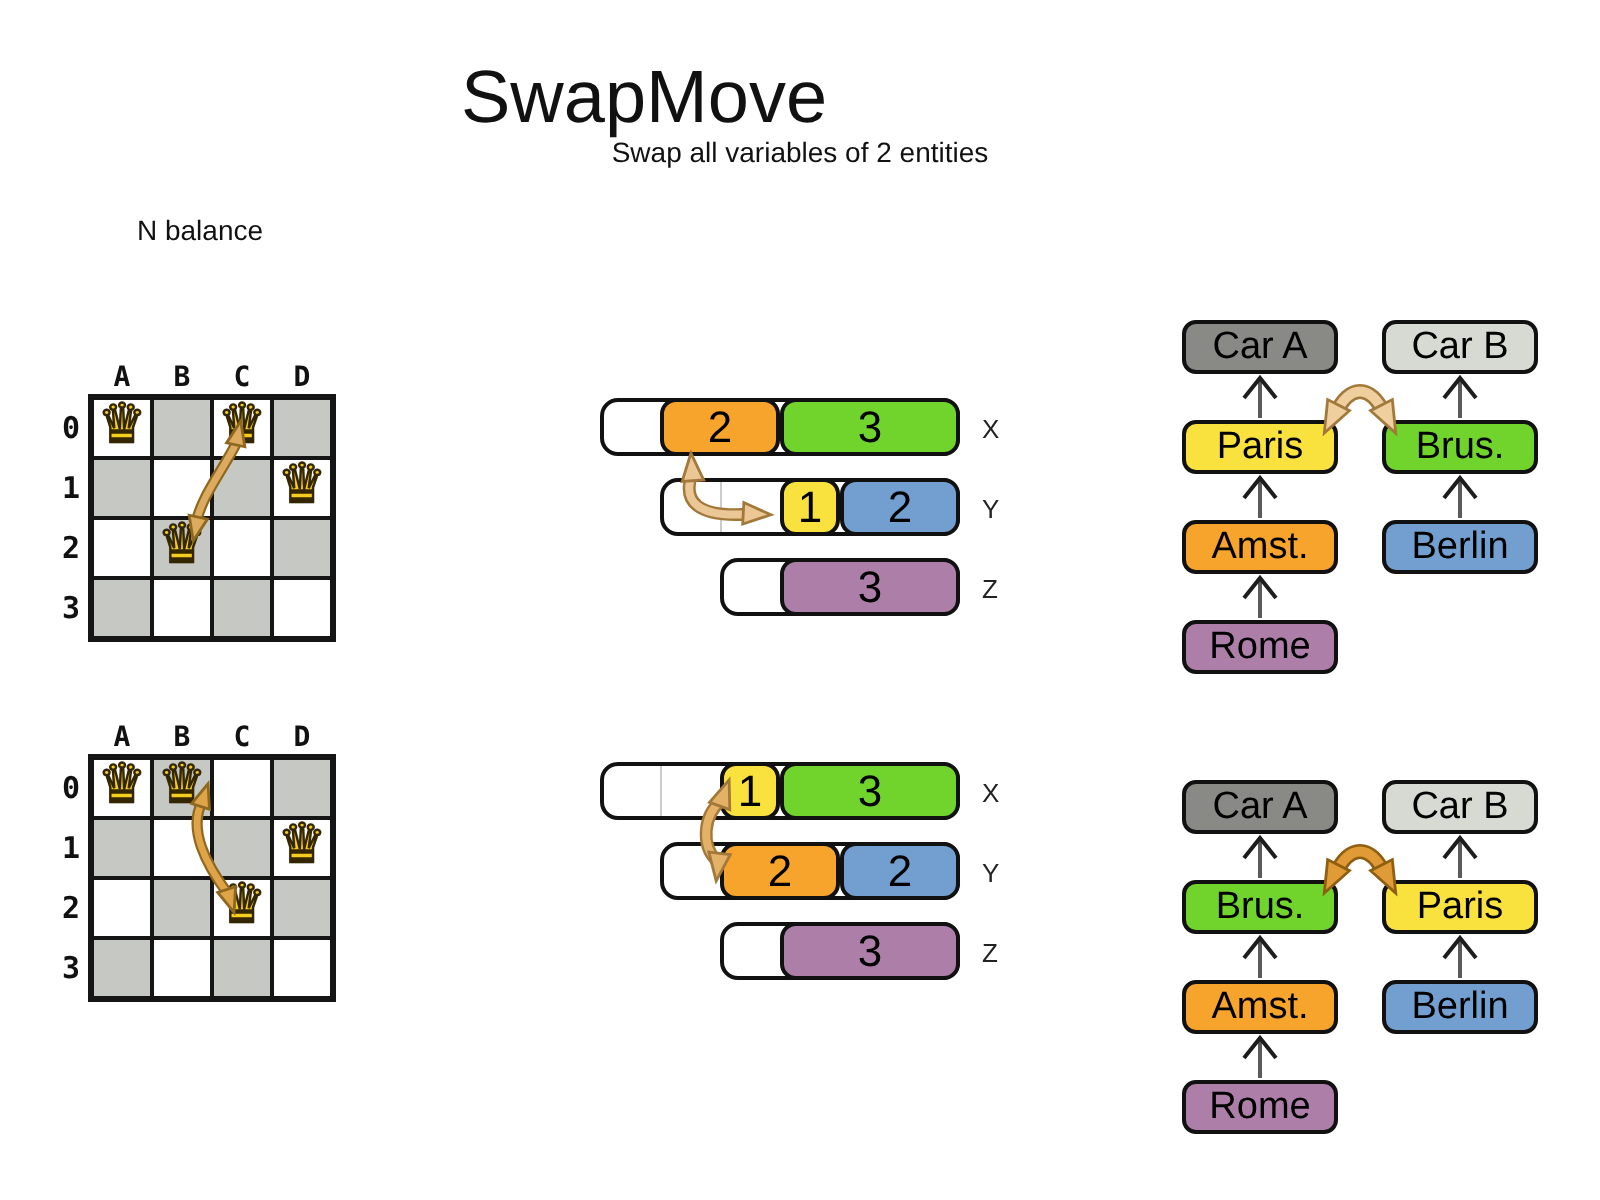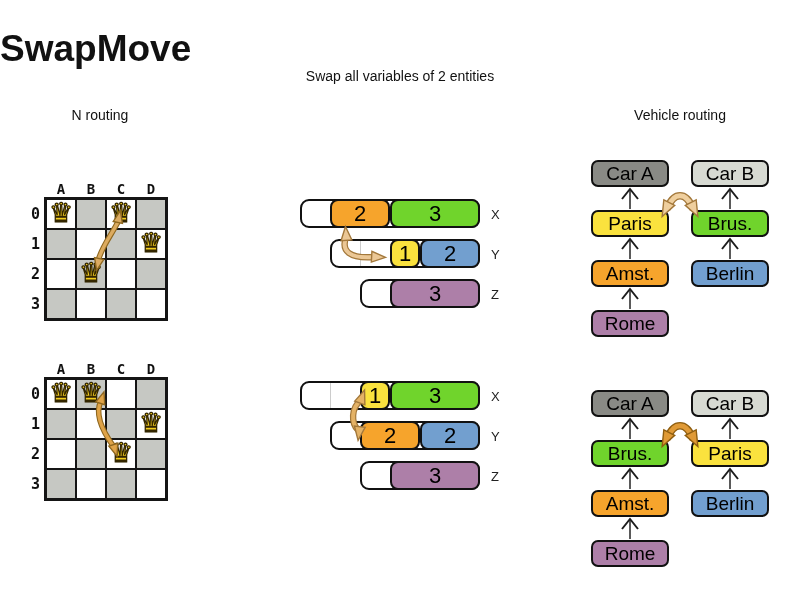--- a/index.html
+++ b/index.html
@@ -1,19 +1,19 @@
 <!DOCTYPE html>
 <html><head>
 <meta charset="utf-8">
 <style>
   html,body{margin:0;padding:0;background:#fff;}
   #app{position:relative;width:800px;height:600px;background:#fff;overflow:hidden;
        font-family:"Liberation Sans",sans-serif;color:#111;}
   .abs{position:absolute;}
-  .title{width:644px;text-align:left;font-size:37px;letter-spacing:0;font-weight:bold;}
+  .title{width:644px;text-align:center;font-size:37px;letter-spacing:0;}
   .subtitle{width:800px;text-align:center;font-size:14px;}
   .colhead{font-size:14px;text-align:center;}
   .cell{position:absolute;width:30px;height:30px;box-sizing:border-box;border:1px solid #151515;}
   .board-frame{position:absolute;box-sizing:border-box;border:2px solid #151515;background:transparent;pointer-events:none;}
   .queen{position:absolute;width:34px;text-align:center;font-family:"DejaVu Sans",sans-serif;
          font-size:27px;line-height:30px;color:#F4CD1E;-webkit-text-stroke:1.2px #332600;
          text-shadow:0 0 1px #332600;}
   .clabel{position:absolute;width:30px;text-align:center;font-weight:bold;font-size:14px;
           font-family:"DejaVu Sans Mono",monospace;}
   .rlabel{position:absolute;width:18px;text-align:right;font-weight:bold;font-size:15px;
@@ -28,23 +28,22 @@
          border-radius:7px;text-align:center;font-size:19px;line-height:23px;color:#000;}
   #overlay{position:absolute;left:0;top:0;z-index:10;pointer-events:none;}
 </style>
 </head>
 <body>
 
 <div id="app">
   <div class="abs title" style="top:28px;left:0;">SwapMove</div>
   <div class="abs subtitle" style="top:68px;left:0;">Swap all variables of 2 entities</div>
 
-  <div class="abs colhead" style="left:10px;top:107px;width:180px;">N routing</div>
+  <div class="abs colhead" style="left:10px;top:107px;width:180px;">N balance</div>
   <div class="abs colhead" style="left:580px;top:107px;width:200px;">
-    <div>Vehicle routing</div>
   </div>
 
   <div class="clabel" style="left: 46px; top: 181px;">A</div>
     <div class="clabel" style="left: 76px; top: 181px;">B</div>
     <div class="clabel" style="left: 106px; top: 181px;">C</div>
     <div class="clabel" style="left: 136px; top: 181px;">D</div>
     <div class="rlabel" style="left: 22px; top: 205px;">0</div>
     <div class="rlabel" style="left: 22px; top: 235px;">1</div>
     <div class="rlabel" style="left: 22px; top: 265px;">2</div>
     <div class="rlabel" style="left: 22px; top: 295px;">3</div>

